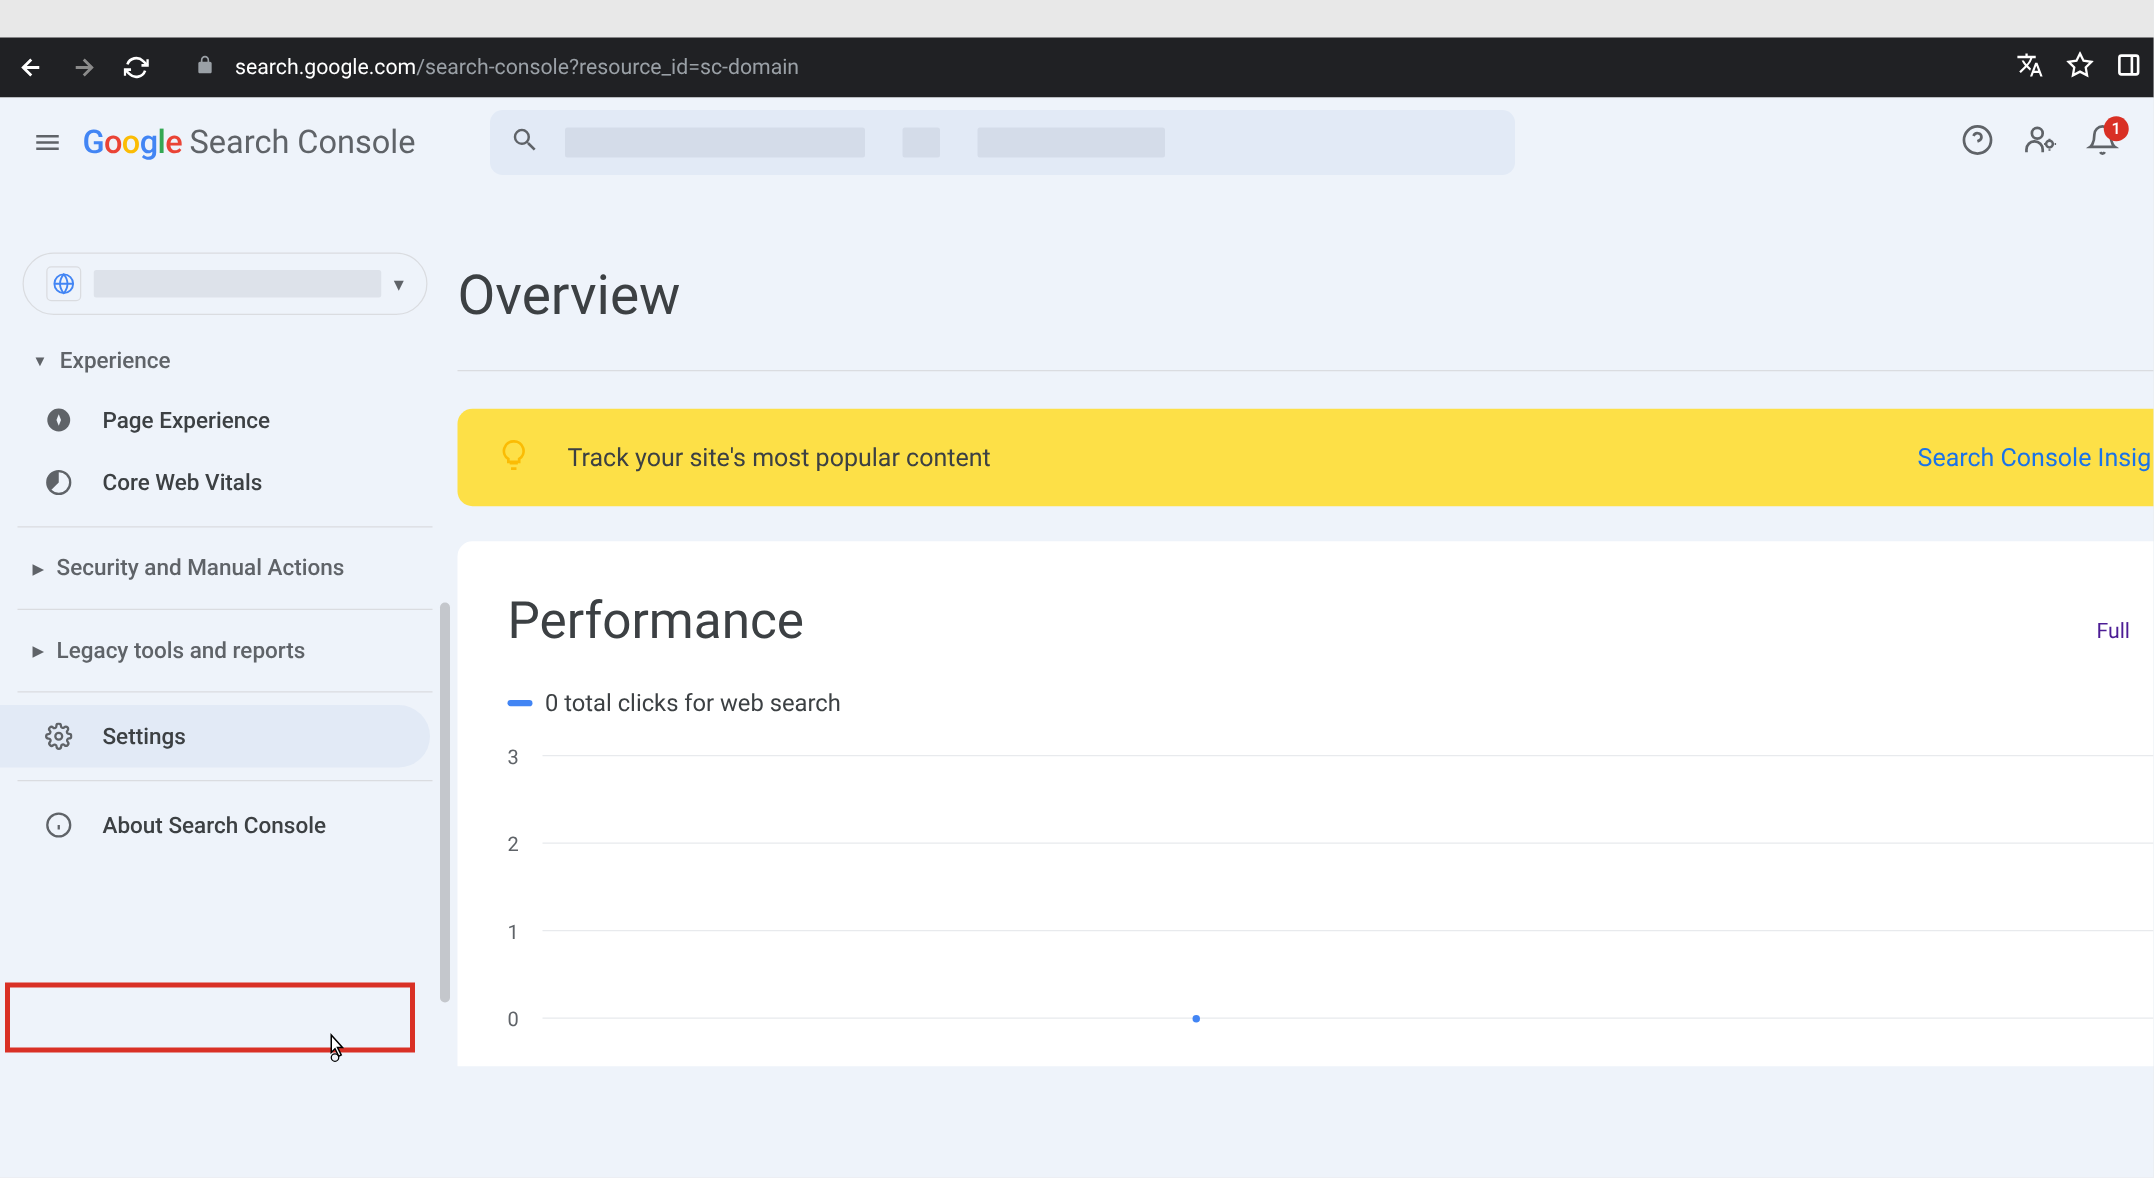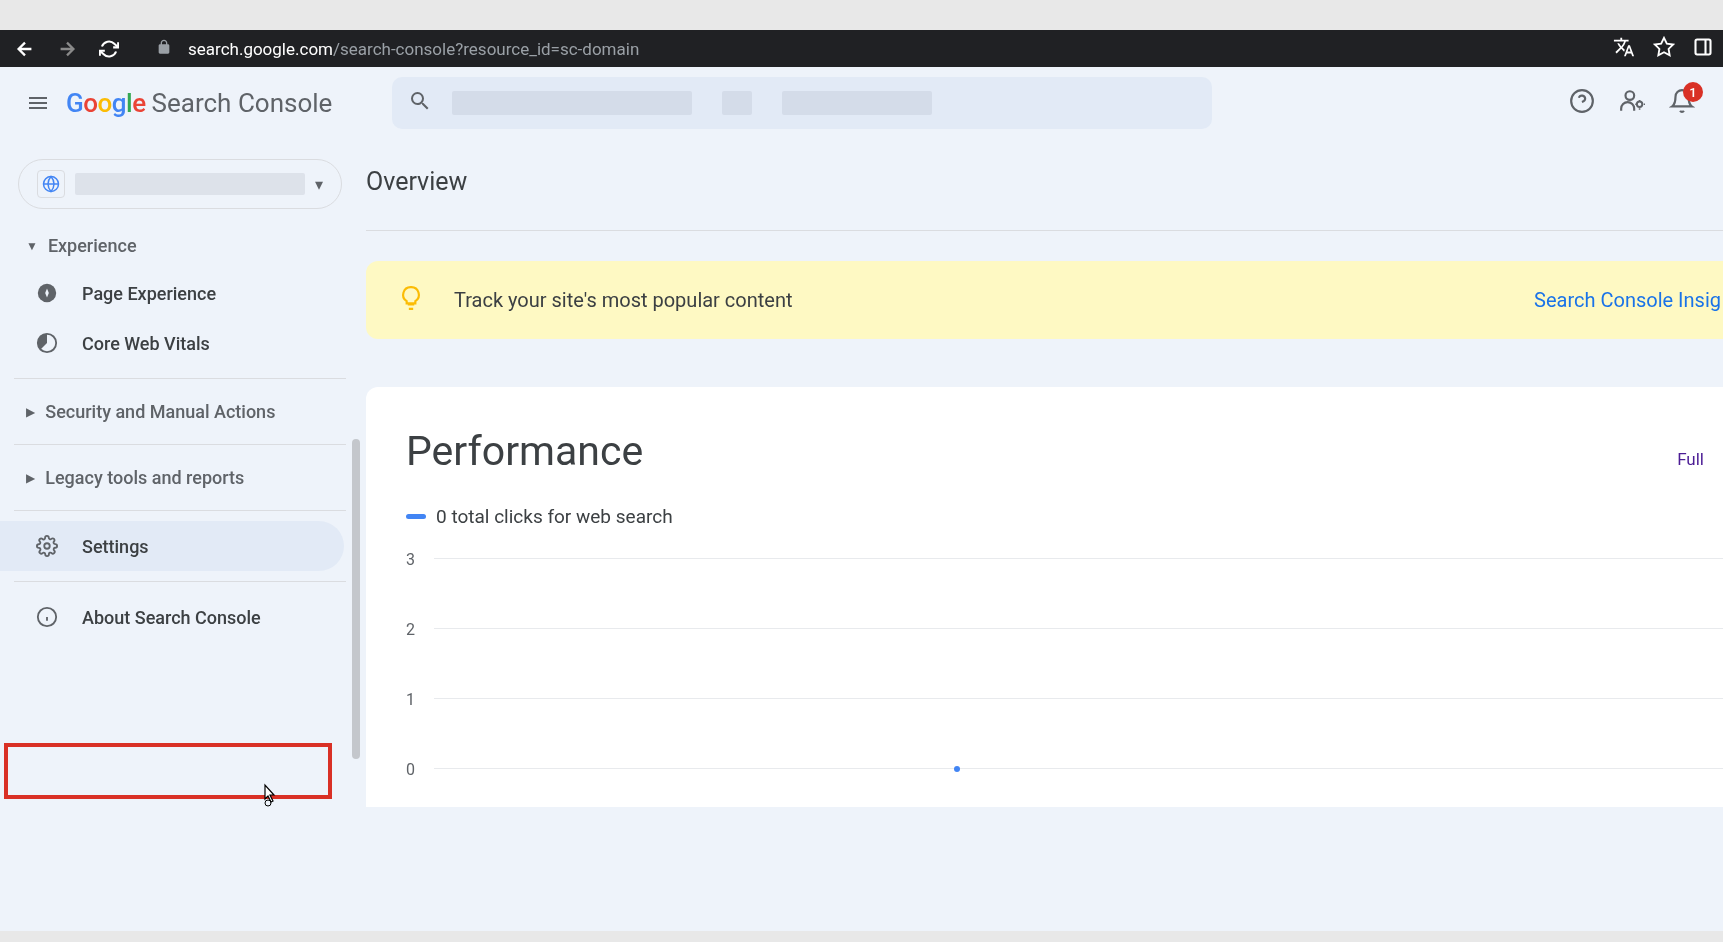--- a/index.html
+++ b/index.html
@@ -1,29 +1,29 @@
 <!DOCTYPE html>
 <html><head>
 <meta charset="utf-8">
 <style>
 * { box-sizing: border-box; margin: 0; padding: 0; }
 body { font-family: 'Google Sans', Roboto, Arial, sans-serif; background: #e8e8e8; width: 1723px; height: 942px; overflow: hidden; }
 
 
 .browser-top-bar { height: 30px; background: #e8e8e8; }
-.browser-chrome { height: 37px; background: #202124; display: flex; align-items: center; padding: 0 10px; gap: 12px; }
+.browser-chrome { height: 48px; background: #202124; display: flex; align-items: center; padding: 0 10px; gap: 12px; }
 .nav-btn { width: 30px; height: 30px; display: flex; align-items: center; justify-content: center; color: #fff; border-radius: 50%; }
 .nav-btn.disabled { color: #8a8a8a; }
 .lock-icon { color: #9aa0a6; margin-left: 20px; margin-right: 4px; }
 .url { color: #fff; font-size: 17px; font-weight: 400; }
 .url .path { color: #9aa0a6; }
 .chrome-right { margin-left: auto; display: flex; gap: 18px; color: #fff; align-items: center; }
 
 
-.app { background: #eef3fa; height: 864px; display: flex; flex-direction: column; }
+.app { background: #eef3fa; height: 864px; display: flex; flex-direction: column; gap: 32px; }
 .app-header { height: 72px; display: flex; align-items: center; padding: 0 18px; }
 .hamburger { width: 40px; height: 40px; display: flex; align-items: center; justify-content: center; cursor:pointer; }
 .logo { display: flex; align-items: baseline; margin-left: 8px; gap: 6px; }
 .logo-google { font-size: 26px; font-weight: 500; letter-spacing: -0.5px; }
 .g-b{color:#4285f4}.g-r{color:#ea4335}.g-y{color:#fbbc05}.g-g{color:#34a853}
 .logo-sc { font-size: 26px; color: #5f6368; font-weight: 400; }
 .search-bar { margin-left: 60px; flex: 1; max-width: 820px; height: 52px; background: #e2eaf6; border-radius: 10px; display: flex; align-items: center; padding: 0 16px; }
 .search-bar .search-icon-wrap { color: #5f6368; margin-right: 20px; }
 .search-input-redacted { flex:1; height: 30px; display:flex; gap:30px; align-items:center;}
 .redact-block { background:#d4dce9; height: 24px; border-radius:2px;}
@@ -44,23 +44,23 @@
 .sidebar-item { display: flex; align-items: center; padding: 12px 18px 12px 34px; color: #3c4043; font-size: 18px; font-weight: 500; cursor: pointer; border-radius: 0 26px 26px 0; margin-right: 16px; position: relative; }
 .sidebar-item .item-icon { width: 26px; height: 26px; margin-right: 22px; color: #5f6368; display:flex; align-items:center; justify-content:center;}
 .sidebar-item.active { background: #e2eaf6; }
 .sidebar-divider { border: none; border-top: 1px solid #dadce0; margin: 10px 14px 10px 14px; }
 .red-highlight { position:absolute; left:4px; top:604px; width:328px; height:56px; border: 4px solid #d93025; pointer-events:none; z-index:5;}
 .cursor-img { position:absolute; left:258px; top:644px; z-index:6;}
 
 
 .main { flex: 1; padding: 28px 0 0 0; overflow: hidden; }
 .main-inner { padding-left: 6px; }
-.page-title { font-size: 25px; color: #3c4043; font-weight: 400; margin-bottom: 34px; padding-left:0px;}
+.page-title { font-size: 44px; color: #3c4043; font-weight: 400; margin-bottom: 34px; padding-left:0px;}
 .title-underline { border:none; border-top:1px solid #dadce0; margin: 0 0 30px 0; width: 100%;}
-.card { background: #fef9c3; border-radius: 12px 0 0 12px; padding: 24px 0 24px 32px; margin-bottom: 48px; display: flex; align-items: center; }
+.card { background: #fde047; border-radius: 12px 0 0 12px; padding: 24px 0 24px 32px; margin-bottom: 28px; display: flex; align-items: center; }
 .lightbulb { color: #fbbc04; margin-right: 30px; }
 .card-text { font-size: 20px; color: #3c4043; flex: 1; }
 .card-link { color: #1a73e8; font-size: 20px; margin-left: auto; padding-right: 2px; white-space: nowrap; }
 .perf-card { background: #fff; border-radius: 12px 0 0 0; padding: 40px 0 0 40px; height: 420px;}
 .perf-header { display:flex; align-items:baseline; }
 .perf-title { font-size: 41px; color: #3c4043; font-weight: 400; margin-bottom: 30px; }
 .perf-link { margin-left:auto; color:#4c1d95; font-size:17px; padding-right:19px;}
 .legend { display: flex; align-items: center; gap: 10px; font-size: 19px; color: #3c4043; margin-bottom: 30px;}
 .legend-dash { width: 20px; height: 5px; background: #4285f4; border-radius: 3px; }
 .chart { position: relative; height: 240px; padding-left: 8px;}

